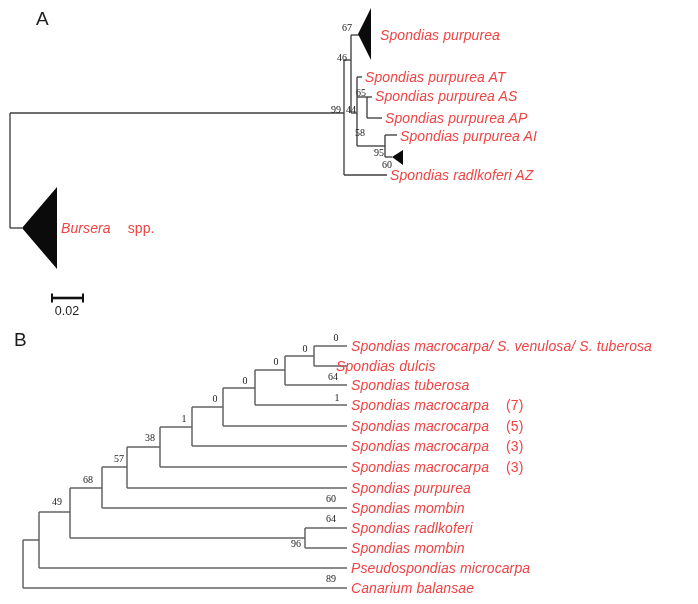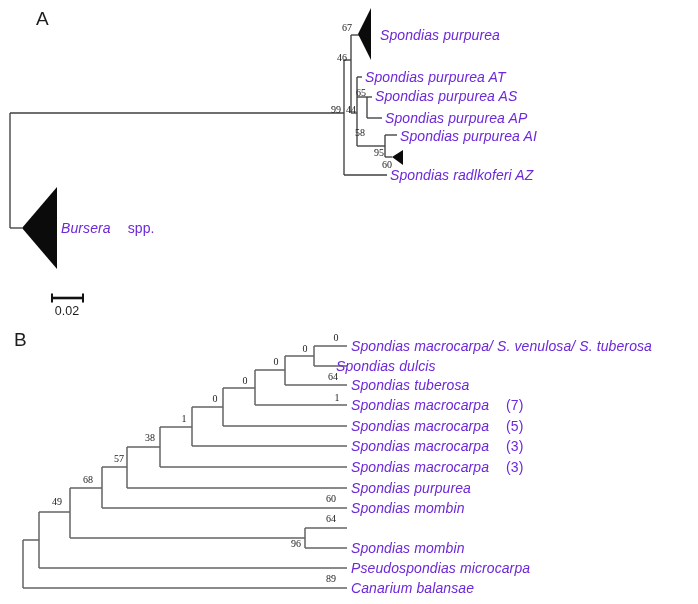--- a/index.html
+++ b/index.html
@@ -2,21 +2,21 @@
 <html><head>
 <meta charset="utf-8">
 <style>
   html,body{margin:0;padding:0;background:#ffffff;}
   #figure{position:relative;width:698px;height:604px;background:#fff;overflow:hidden;
           font-family:"Liberation Sans",sans-serif;}
   #tree-svg{position:absolute;left:0;top:0;}
   .panel-label{position:absolute;transform:translateY(-50%);font-size:19px;color:#1d1d1d;
                font-family:"Liberation Sans",sans-serif;}
   .tip{position:absolute;transform:translateY(-50%);white-space:nowrap;font-size:14px;
-       color:#6d28d9;letter-spacing:.1px;}
+       color:#ef4444;letter-spacing:.1px;}
   .tip i{font-style:italic;}
   .tip .ro{font-style:normal;padding-left:13px;}
   .sup{position:absolute;transform:translate(-50%,-50%);font-family:"Liberation Serif",serif;
        font-size:10px;color:#222;white-space:nowrap;}
   .scale-label{position:absolute;transform:translate(-50%,-50%);font-size:12.5px;color:#1d1d1d;}
 </style>
 </head>
 <body>
 
 <div id="figure">
@@ -121,20 +121,21 @@
 
   <span class="tip" style="left:351px;top:346px"><i>Spondias macrocarpa/ S. venulosa/ S. tuberosa</i></span>
   <span class="tip" style="left:336px;top:366px"><i>Spondias dulcis</i></span>
   <span class="tip" style="left:351px;top:385px"><i>Spondias tuberosa</i></span>
   <span class="tip" style="left:351px;top:405px"><i>Spondias macrocarpa</i><span class="ro"> (7)</span></span>
   <span class="tip" style="left:351px;top:426px"><i>Spondias macrocarpa</i><span class="ro"> (5)</span></span>
   <span class="tip" style="left:351px;top:446px"><i>Spondias macrocarpa</i><span class="ro"> (3)</span></span>
   <span class="tip" style="left:351px;top:467px"><i>Spondias macrocarpa</i><span class="ro"> (3)</span></span>
   <span class="tip" style="left:351px;top:488px"><i>Spondias purpurea</i></span>
   <span class="tip" style="left:351px;top:508px"><i>Spondias mombin</i></span>
+  <span class="tip" style="left:351px;top:528px"><i>Spondias radlkoferi</i></span>
   <span class="tip" style="left:351px;top:548px"><i>Spondias mombin</i></span>
   <span class="tip" style="left:351px;top:568px"><i>Pseudospondias microcarpa</i></span>
   <span class="tip" style="left:351px;top:588px"><i>Canarium balansae</i></span>
 
   <span class="sup" style="left:336px;top:337px">0</span>
   <span class="sup" style="left:305px;top:348px">0</span>
   <span class="sup" style="left:276px;top:361px">0</span>
   <span class="sup" style="left:333px;top:376px">64</span>
   <span class="sup" style="left:245px;top:380px">0</span>
   <span class="sup" style="left:337px;top:397px">1</span>

